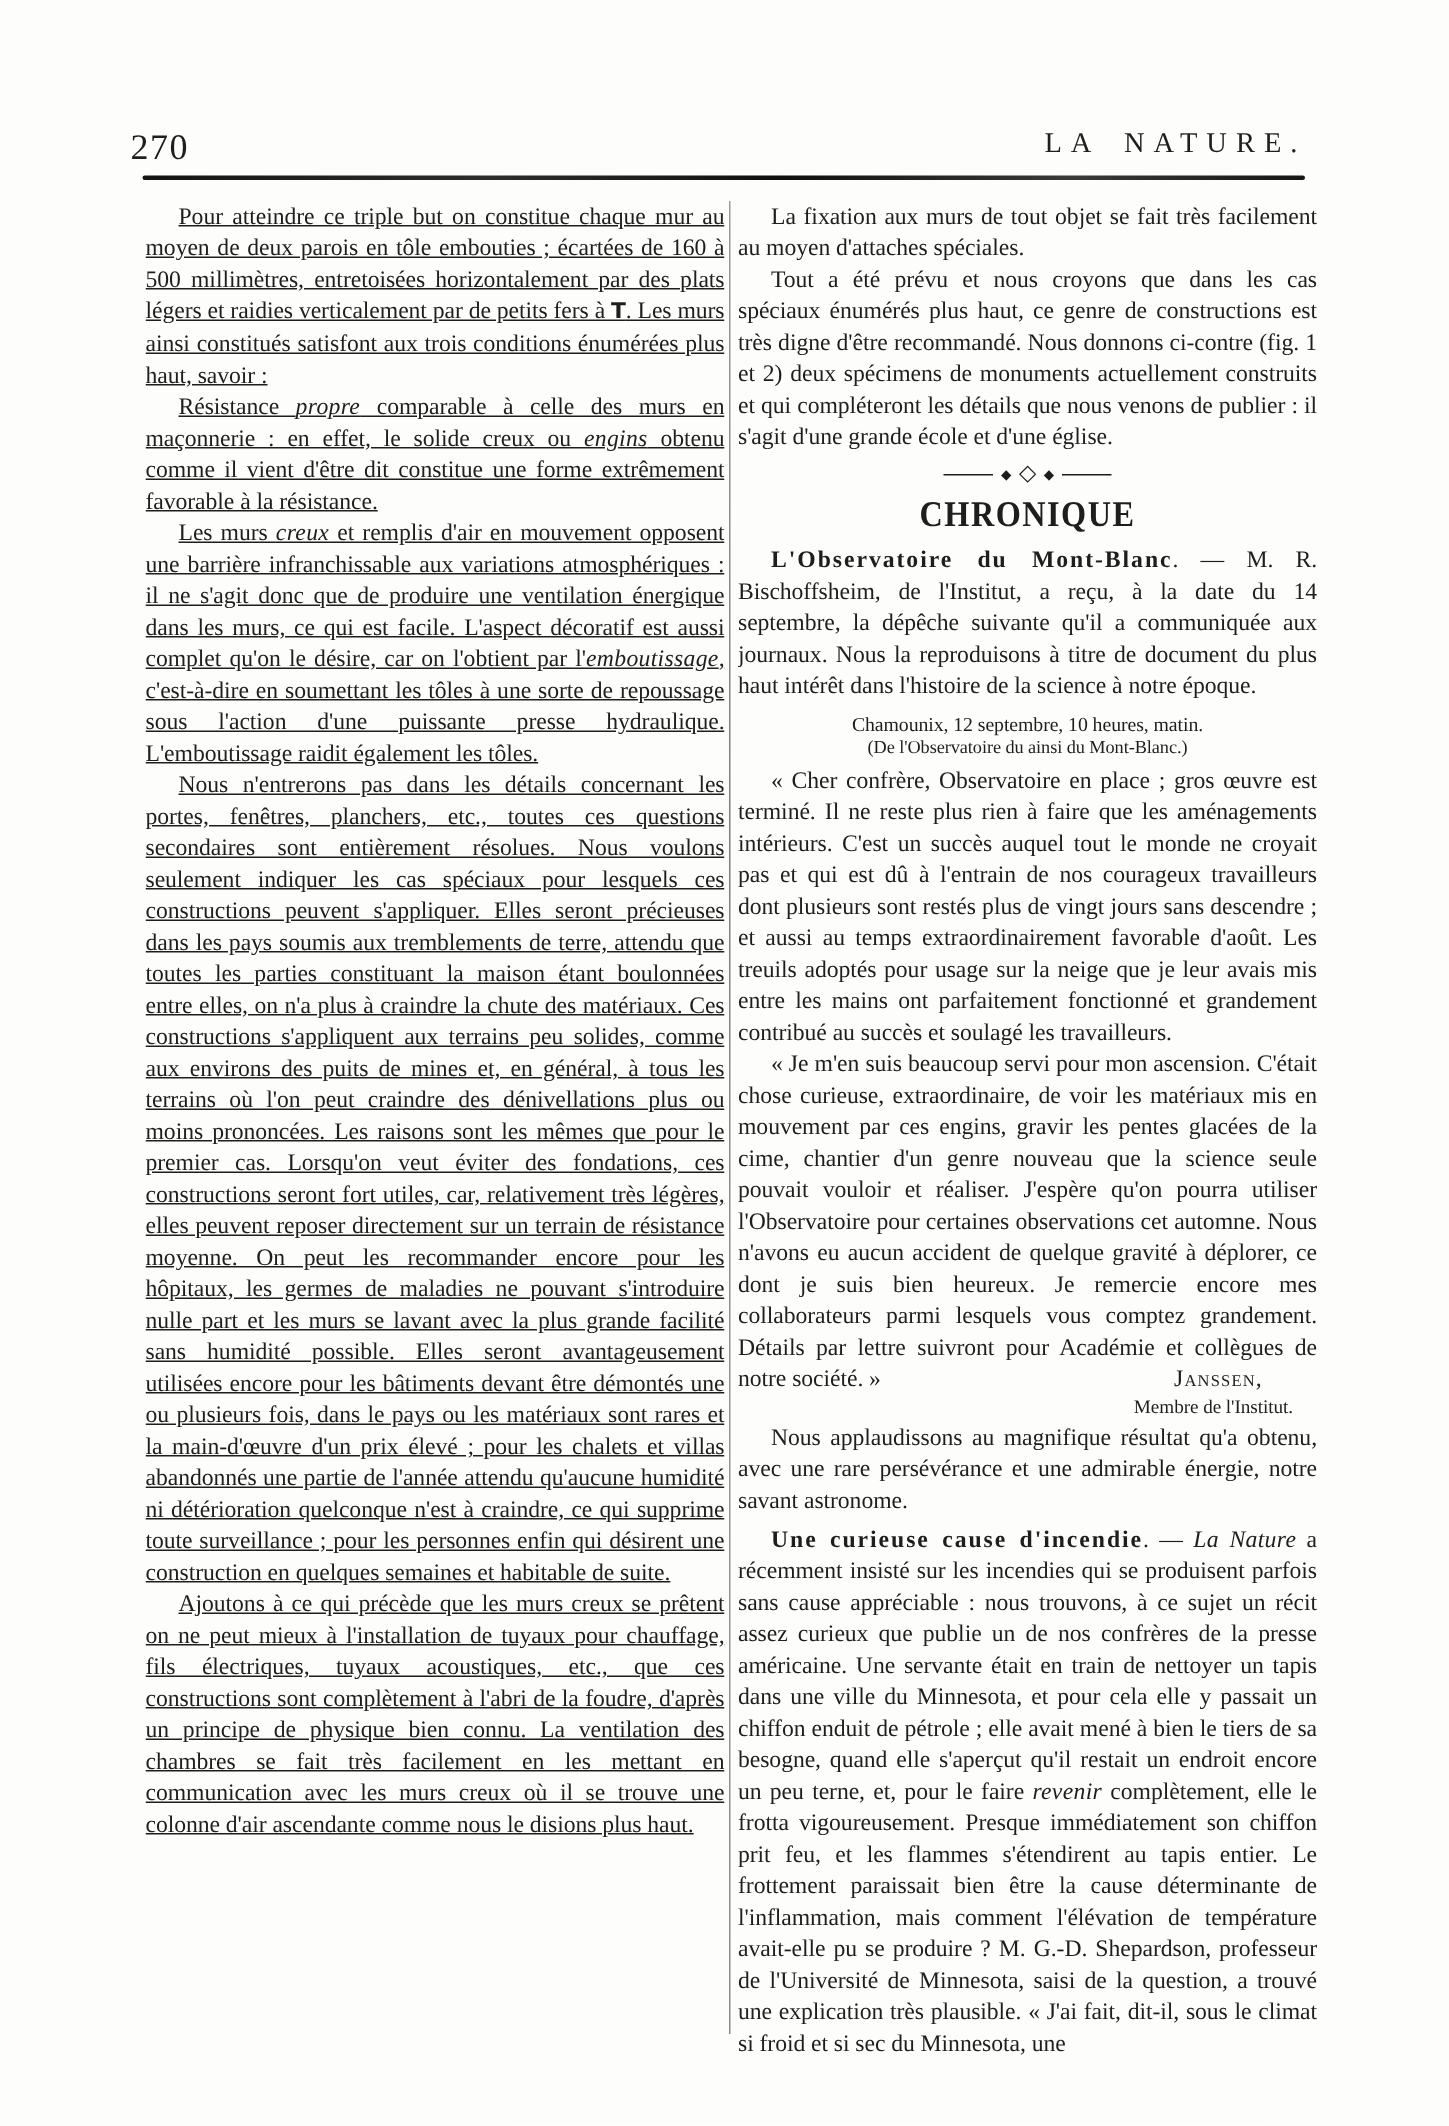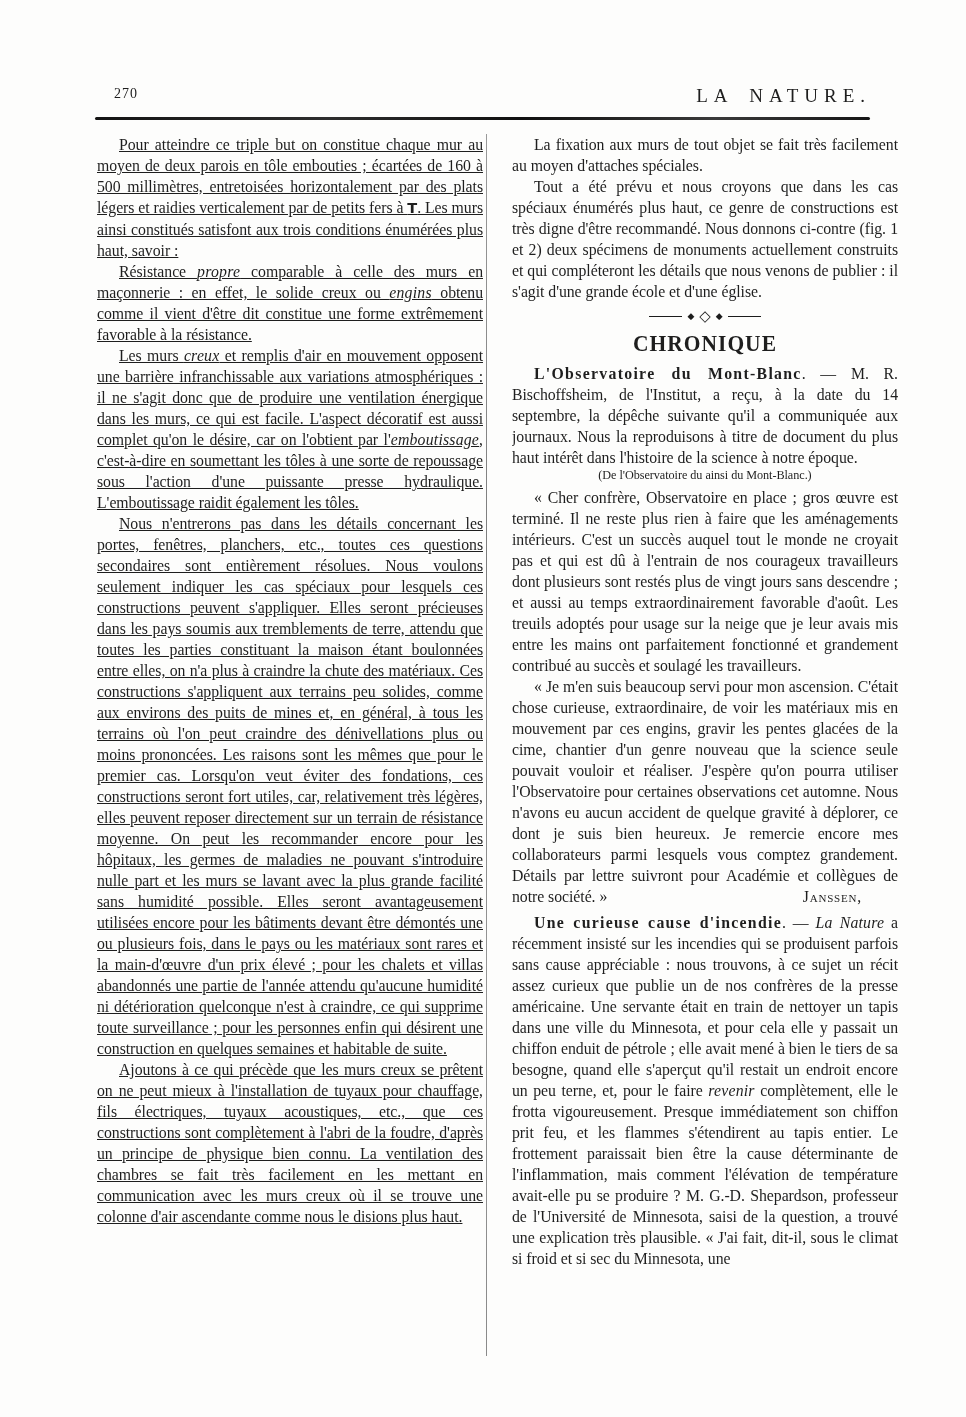--- a/index.html
+++ b/index.html
@@ -10,22 +10,22 @@
     color:#1e1e1e;
     -webkit-font-smoothing:antialiased;
   }
   .page{
     position:relative;width:966px;height:1417px;
     background:#fdfdfc;
     overflow:hidden;
   }
   
   .pagenum{
-    position:absolute;left:114px;top:86px;
-    font-size:14px;letter-spacing:1px;
+    position:absolute;left:87px;top:86px;
+    font-size:24px;letter-spacing:1px;
   }
   .journal-title{
     position:absolute;left:95px;top:85px;width:776px;
     text-align:right;font-size:19px;
     letter-spacing:6px;word-spacing:6px;
   }
   .head-rule{
     position:absolute;left:95px;top:117px;width:775px;height:3px;
     background:linear-gradient(to right,#141414 0%,#2e2e2e 30%,#101010 55%,#3a3a3a 80%,#161616 100%);
     border-radius:2px;
@@ -33,21 +33,21 @@
   
   .col{
     position:absolute;top:134px;width:386px;
     text-align:justify;
     font-size:15.8px;line-height:21px;
     letter-spacing:-0.05px;
     max-height:1265px;overflow:hidden;
     hyphens:auto;
   }
   .col-left{left:97px;text-decoration:underline;}
-  .col-right{left:512px;}
+  .col-right{left:492px;}
   .col-divider{
     position:absolute;left:486px;top:134px;width:1px;height:1222px;
     background:linear-gradient(to bottom,#9a9a9a 0%,#7d7d7d 35%,#969696 70%,#8a8a8a 100%);
   }
   .para{margin:0;text-indent:22px;}
   .para i{letter-spacing:0.2px;}
   .lead{font-weight:bold;letter-spacing:1.3px;}
   .sf{font-family:"DejaVu Sans","Liberation Sans",sans-serif;font-weight:bold;font-size:0.92em;}
   
   .eng-sig{
@@ -117,26 +117,29 @@
       <span class="orn-sm">◆</span>
       <span class="orn-lg">◇</span>
       <span class="orn-sm">◆</span>
       <span class="orn-line"></span>
     </div>
 
     <h2 class="chronique-title">CHRONIQUE</h2>
 
     <p class="para"><b class="lead">L'Observatoire du Mont-Blanc</b>. — M. R. Bischoffsheim, de l'Institut, a reçu, à la date du 14 septembre, la dépêche suivante qu'il a communiquée aux journaux. Nous la reproduisons à titre de document du plus haut intérêt dans l'histoire de la science à notre époque.</p>
 
+    <p class="dateline-place">Chamounix, 12 septembre, 10 heures, matin.</p>
     <p class="dateline-source">(De l'Observatoire du ainsi du Mont-Blanc.)</p>
 
     <p class="para">« Cher confrère, Observatoire en place ; gros œuvre est terminé. Il ne reste plus rien à faire que les aménagements intérieurs. C'est un succès auquel tout le monde ne croyait pas et qui est dû à l'entrain de nos courageux travailleurs dont plusieurs sont restés plus de vingt jours sans descendre ; et aussi au temps extraordinairement favorable d'août. Les treuils adoptés pour usage sur la neige que je leur avais mis entre les mains ont parfaitement fonctionné et grandement contribué au succès et soulagé les travailleurs.</p>
 
     <p class="para">« Je m'en suis beaucoup servi pour mon ascension. C'était chose curieuse, extraordinaire, de voir les matériaux mis en mouvement par ces engins, gravir les pentes glacées de la cime, chantier d'un genre nouveau que la science seule pouvait vouloir et réaliser. J'espère qu'on pourra utiliser l'Observatoire pour certaines observations cet automne. Nous n'avons eu aucun accident de quelque gravité à déplorer, ce dont je suis bien heureux. Je remercie encore mes collaborateurs parmi lesquels vous comptez grandement. Détails par lettre suivront pour Académie et collègues de notre société. »<span class="sig-name">Janssen,</span></p>
 
+    <div class="sig-title">Membre de l'Institut.</div>
 
+    <p class="para">Nous applaudissons au magnifique résultat qu'a obtenu, avec une rare persévérance et une admirable énergie, notre savant astronome.</p>
 
     <div class="gap-sm"></div>
 
     <p class="para"><b class="lead">Une curieuse cause d'incendie</b>. — <i>La Nature</i> a récemment insisté sur les incendies qui se produisent parfois sans cause appréciable : nous trouvons, à ce sujet un récit assez curieux que publie un de nos confrères de la presse américaine. Une servante était en train de nettoyer un tapis dans une ville du Minnesota, et pour cela elle y passait un chiffon enduit de pétrole ; elle avait mené à bien le tiers de sa besogne, quand elle s'aperçut qu'il restait un endroit encore un peu terne, et, pour le faire <i>revenir</i> complètement, elle le frotta vigoureusement. Presque immédiatement son chiffon prit feu, et les flammes s'étendirent au tapis entier. Le frottement paraissait bien être la cause déterminante de l'inflammation, mais comment l'élévation de température avait-elle pu se produire ? M. G.-D. Shepardson, professeur de l'Université de Minnesota, saisi de la question, a trouvé une explication très plausible. « J'ai fait, dit-il, sous le climat si froid et si sec du Minnesota, une</p>
 
   </div>
 </div>
 
 </body></html>

